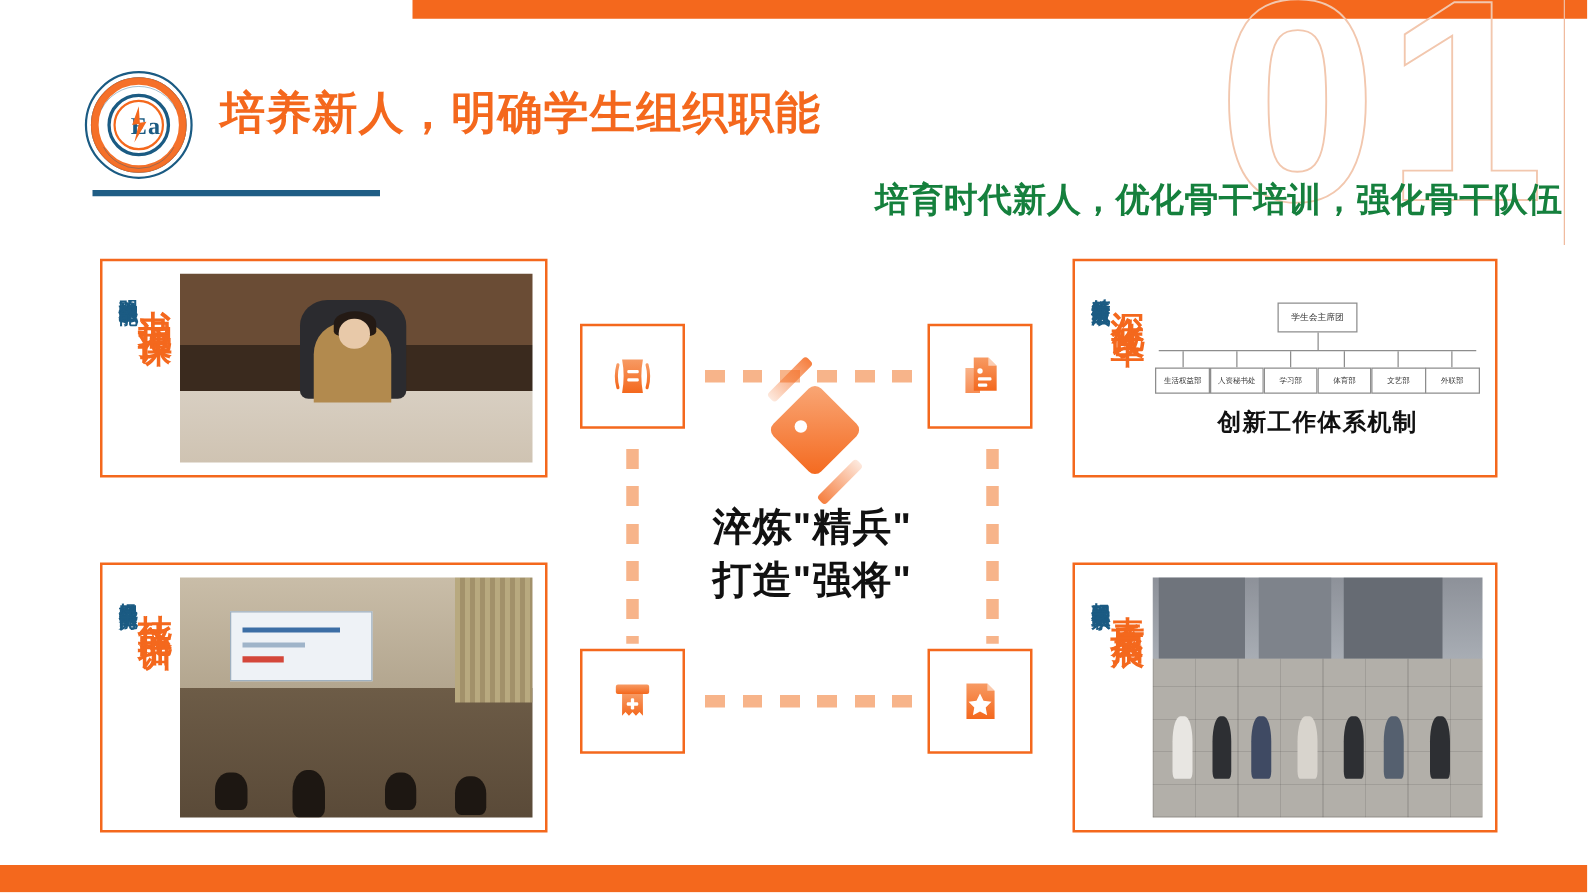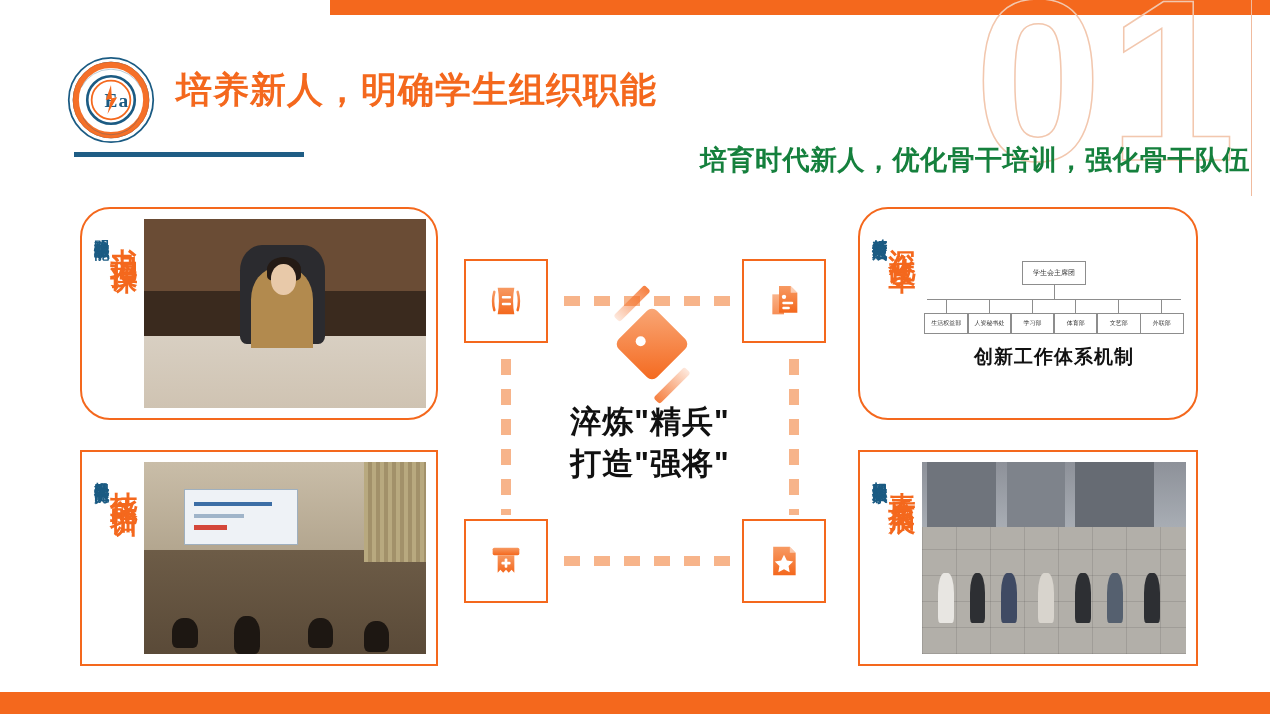--- a/index.html
+++ b/index.html
@@ -100,21 +100,21 @@
   .card {
     position: absolute;
     border: 2px solid #f4681d;
     background: #ffffff;
     box-sizing: border-box;
     display: flex;
     align-items: center;
   }
   .card-left  { left: 80px;  width: 358px; }
   .card-right { left: 858px; width: 340px; }
-  .card-top    { top: 207px; height: 213px; border-radius: 30px; }
+  .card-top    { top: 207px; height: 175px; }
   .card-bottom { top: 450px; height: 216px; }
 
   .card-labels {
     display: flex;
     flex-direction: row-reverse;
     align-items: flex-start;
     justify-content: flex-start;
     height: 100%;
     padding: 18px 6px 18px 10px;
     box-sizing: border-box;

